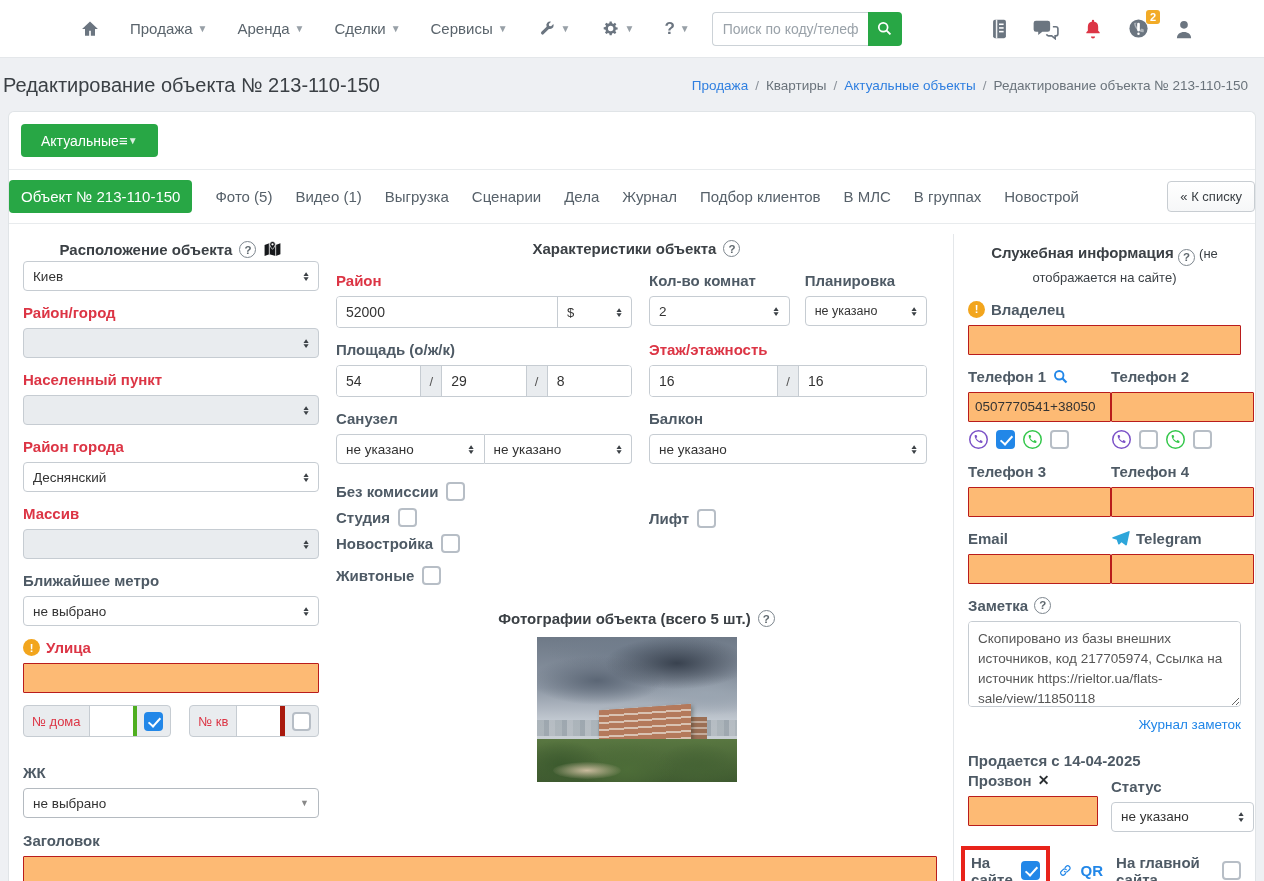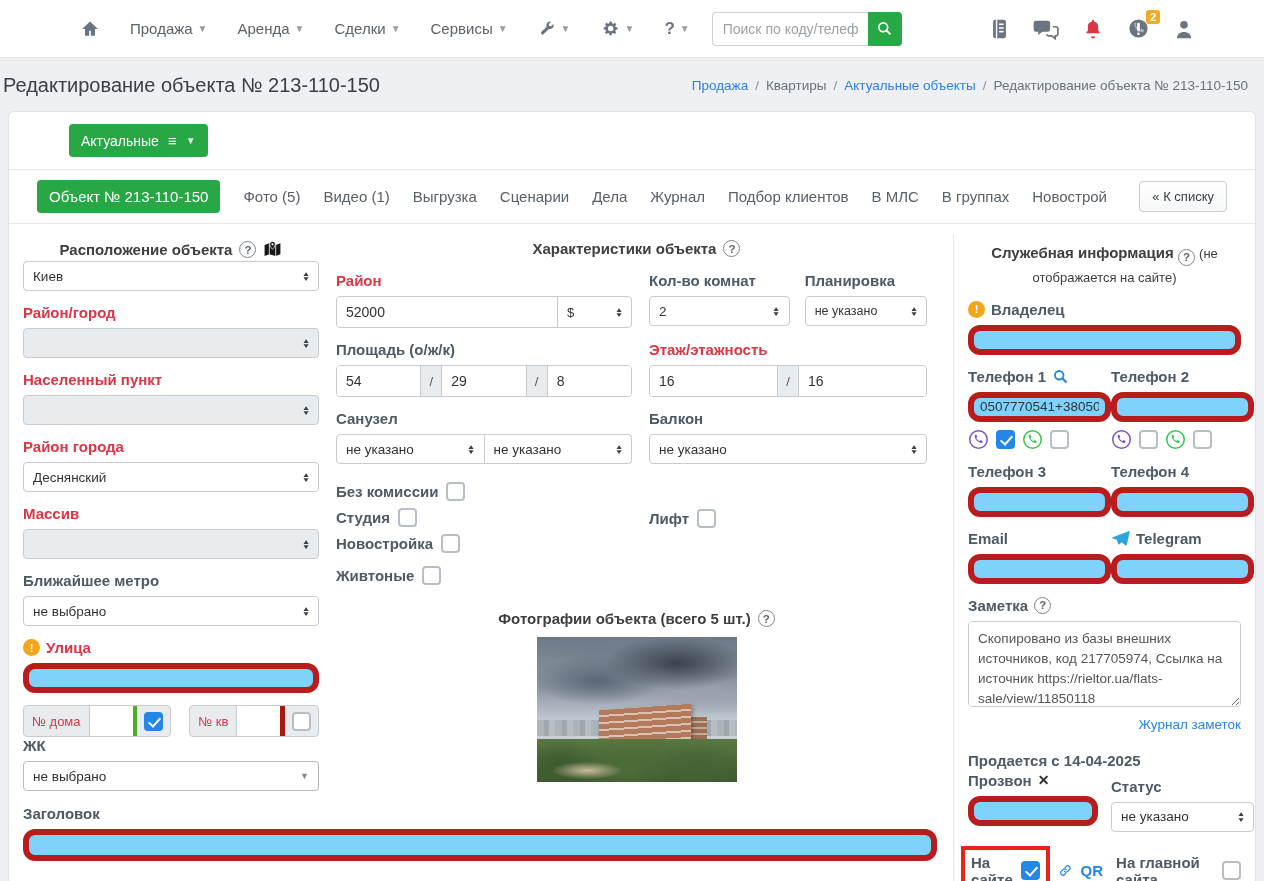--- a/index.html
+++ b/index.html
@@ -23,43 +23,43 @@
 
 .pagehead { display:flex; align-items:center; justify-content:space-between; padding:16px 16px 14px 3px; }
 .pagetitle { font-size:20px; color:#3b4045; font-weight:normal; }
 .breadcrumb { font-size:13.5px; color:#8a9199; display:flex; gap:7px; align-items:center; }
 .breadcrumb a { color:#2f7fe0; text-decoration:none; cursor:pointer; }
 .bc-cur { color:#6a737b; }
 
 
 .card { margin:0 8px; background:#fff; border:1px solid #e0e4e7; border-bottom:none; border-radius:6px 6px 0 0; min-height:760px; }
 .card-top { padding:12px; border-bottom:1px solid #e8ebed; }
-.green-btn { display:inline-flex; align-items:center; gap:9px; background:#28a745; color:#fff; border:none; border-radius:4px; padding:8px 12px; font-size:14px; cursor:pointer;margin-left:48px; }
+.green-btn { display:inline-flex; align-items:center; background:#28a745; color:#fff; border:none; border-radius:4px; padding:8px 20px; font-size:14px; cursor:pointer; }
 .green-btn .burger { font-size:15px; }
-.tabsrow { display:flex; align-items:center; gap:23px; padding:10px 28px; border-bottom:1px solid #e8ebed; font-size:15px; color:#57616a;justify-content:flex-end; }
+.tabsrow { display:flex; align-items:center; gap:23px; padding:10px 0; border-bottom:1px solid #e8ebed; font-size:15px; color:#57616a;justify-content:flex-end; }
 .tab { cursor:pointer; white-space:nowrap; }
 .tab-active { background:#28a745; color:#fff; padding:8px 12px; border-radius:4px; font-size:15px; cursor:pointer; }
 .back-btn { margin-left:auto; border:1px solid #c8cdd2; background:linear-gradient(#fff,#f6f7f8); border-radius:4px; padding:7px 12px; font-size:13px; color:#3b4045; cursor:pointer; white-space:nowrap; }
 
 
 .content { display:flex; padding:10px 0 0 14px; }
 .main-left { flex:1; padding-right:16px; }
 .cols { display:flex; gap:17px; }
 .col-loc { width:296px; flex:none; }
 .col-chars { flex:1; }
 
 .sec-head { display:flex; justify-content:center; align-items:center; gap:7px; font-weight:bold; font-size:15px; margin:6px 0 2px; color:#3b4045; }
 .f-label { font-weight:bold; font-size:15px; margin:13px 0 7px; color:#4e5a65; display:flex; align-items:center; gap:6px; }
 .f-label.red { color:#dc3545; }
 
 .sel { height:30px; border:1px solid #c6ccd2; border-radius:4px; background:#fff; display:flex; align-items:center; justify-content:space-between; padding:0 9px; font-size:13.5px; color:#333; cursor:pointer; }
 .sel.disabled { background:#e9ecef; }
 .ar { display:flex; flex-direction:column; align-items:center; }
 .ar i { font-style:normal; font-size:6.5px; line-height:5.5px; color:#3b4045; transform:scaleX(1.35); }
-.txt { height:30px; width:100%; border:6px solid #b91c1c; border-radius:12px; padding:0 9px; font-size:14px; color:#333; outline:none; background:#7dd3fc; }
+.txt { height:30px; width:100%; border:1px solid #b91c1c; border-radius:1px; padding:0 9px; font-size:14px; color:#333; outline:none; background:#fdba74; }
 
 .house-row { display:flex; gap:18px; margin-top:12px; }
 .igroup { display:inline-flex; align-items:center; border:1px solid #c6ccd2; border-radius:4px; background:#e9ecef; overflow:hidden; height:32px; }
 .igroup .glabel { padding:0 8px; color:#dc3545; font-size:13px; white-space:nowrap; }
 .igroup input { width:44px; border:none; border-left:1px solid #c6ccd2; height:100%; padding:0 6px; outline:none; }
 .bar { width:5px; align-self:stretch; }
 .bar.g { background:#4fae20; }
 .bar.r { background:#a91a0e; }
 .igroup .cbwrap { padding:0 7px; display:flex; }
 
@@ -348,21 +348,21 @@
             <div class="igroup">
               <span class="glabel">№ кв</span>
               <input value="" style="">
               <span class="bar r"></span>
               <span class="cbwrap">
                   <span class="cb"></span>
                 </span>
             </div>
           </div>
 
-          <div class="f-label" style="margin-top:0">ЖК</div>
+          <div class="f-label" style="margin-top:27px">ЖК</div>
           <div class="zk-sel">
               <span>не выбрано</span>
               <span class="zk-caret">▼</span>
             </div>
         </div>
 
         <div class="col-chars">
           <div class="sec-head">
             <span>Характеристики объекта</span>
             <span class="q">?</span>

